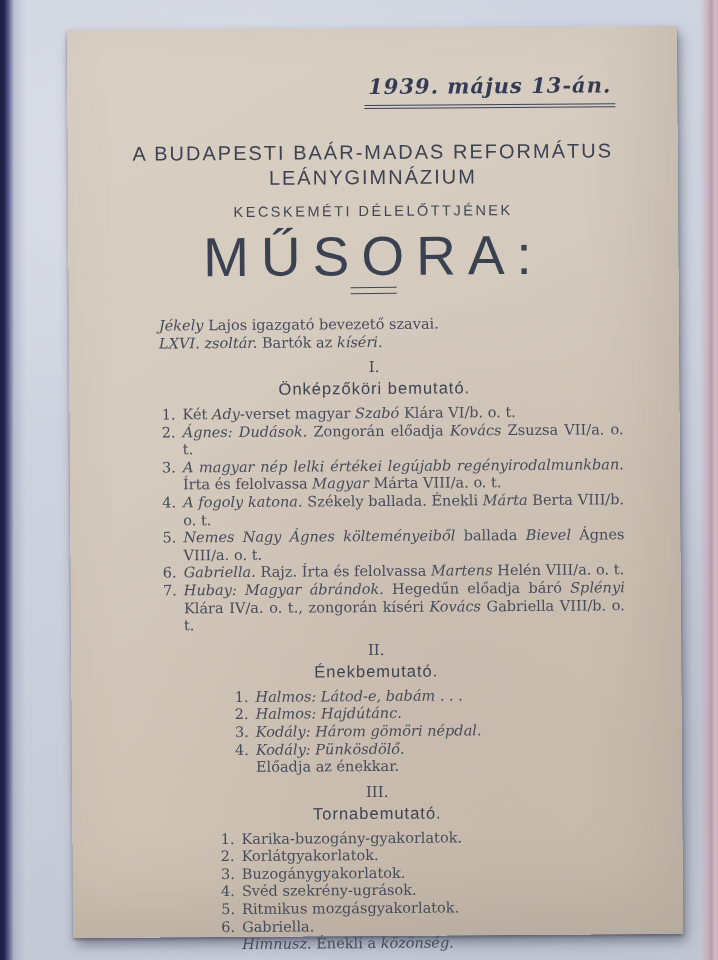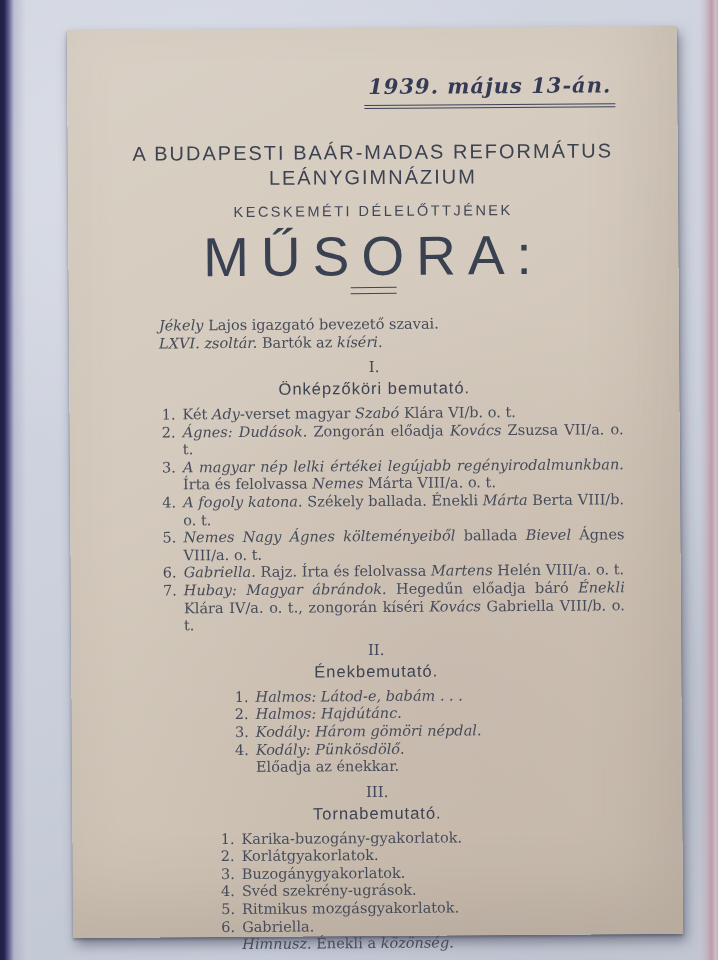--- a/index.html
+++ b/index.html
@@ -87,37 +87,37 @@
         <div class="li">
           <span class="num">1.</span>
           <span class="txt"><span>Két </span><span class="em">Ady</span><span>-verset magyar </span><span class="em">Szabó</span><span> Klára VI/b. o. t.</span></span>
         </div>
         <div class="li">
           <span class="num">2.</span>
           <span class="txt"><span class="em">Ágnes: Dudások.</span><span> Zongorán előadja </span><span class="em">Kovács</span><span> Zsuzsa VII/a. o. t.</span></span>
         </div>
         <div class="li">
           <span class="num">3.</span>
-          <span class="txt"><span class="em">A magyar nép lelki értékei legújabb regényirodalmunkban.</span><span> Írta és felolvassa </span><span class="em">Nemes</span><span> Márta VIII/a. o. t.</span></span>
+          <span class="txt"><span class="em">A magyar nép lelki értékei legújabb regényirodalmunkban.</span><span> Írta és felolvassa </span><span class="em">Magyar</span><span> Márta VIII/a. o. t.</span></span>
         </div>
         <div class="li">
           <span class="num">4.</span>
           <span class="txt"><span class="em">A fogoly katona.</span><span> Székely ballada. Énekli </span><span class="em">Márta</span><span> Berta VIII/b. o. t.</span></span>
         </div>
         <div class="li">
           <span class="num">5.</span>
           <span class="txt"><span class="em">Nemes Nagy Ágnes költeményeiből</span><span> ballada </span><span class="em">Bievel</span><span> Ágnes VIII/a. o. t.</span></span>
         </div>
         <div class="li">
           <span class="num">6.</span>
           <span class="txt"><span class="em">Gabriella.</span><span> Rajz. Írta és felolvassa </span><span class="em">Martens</span><span> Helén VIII/a. o. t.</span></span>
         </div>
         <div class="li">
           <span class="num">7.</span>
-          <span class="txt"><span class="em">Hubay: Magyar ábrándok.</span><span> Hegedűn előadja báró </span><span class="em">Énekli</span><span> Klára IV/a. o. t., zongorán kíséri </span><span class="em">Kovács</span><span> Gabriella VIII/b. o. t.</span></span>
+          <span class="txt"><span class="em">Hubay: Magyar ábrándok.</span><span> Hegedűn előadja báró </span><span class="em">Splényi</span><span> Klára IV/a. o. t., zongorán kíséri </span><span class="em">Kovács</span><span> Gabriella VIII/b. o. t.</span></span>
         </div>
       </div>
 
     <div class="sec-numeral">II.</div>
     <div class="sec-heading">Énekbemutató.</div>
     <div class="sec-list list-2">
         <div class="li">
           <span class="num">1.</span>
           <span class="txt"><span class="em">Halmos: Látod-e, babám . . .</span></span>
         </div>

